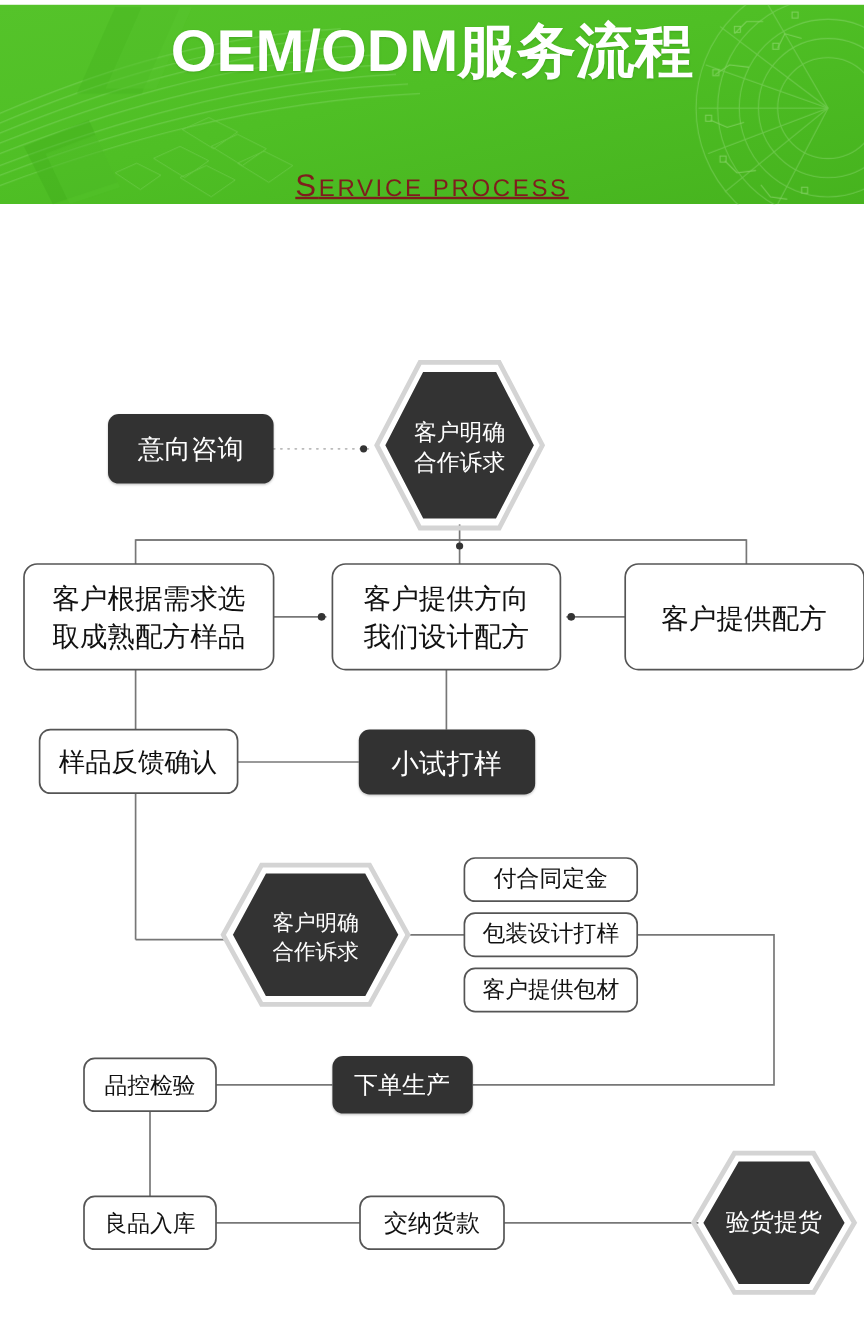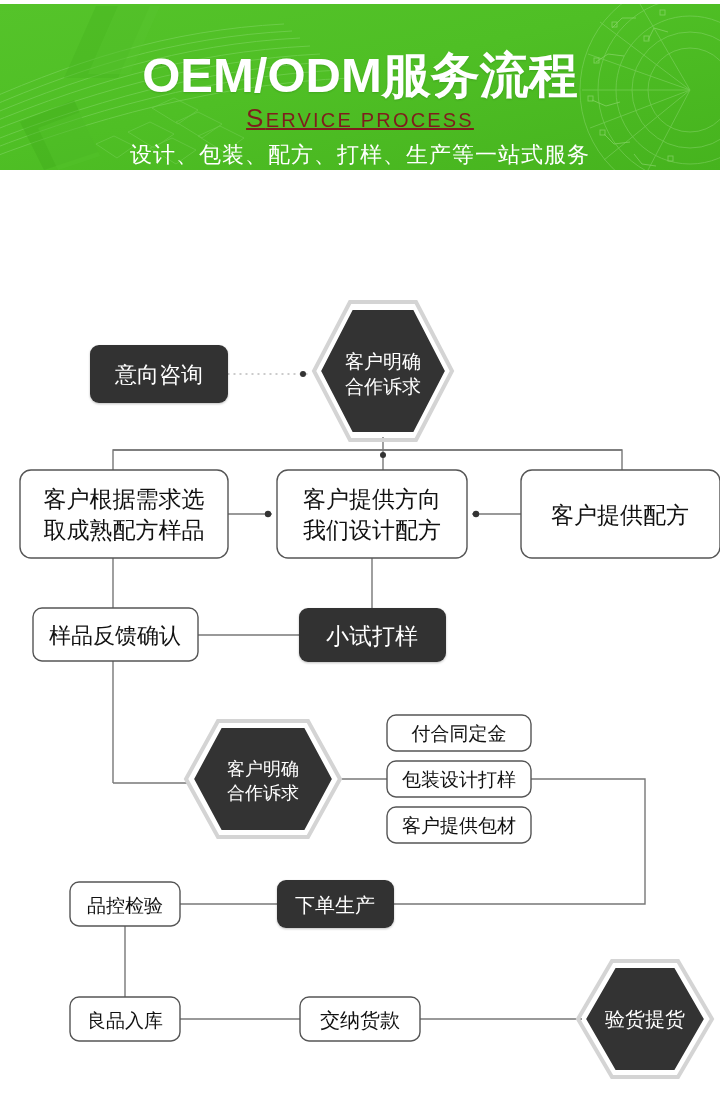--- a/index.html
+++ b/index.html
@@ -7,21 +7,21 @@
        font-family:"Liberation Sans","DejaVu Sans",sans-serif;}
 
   #page{position:relative;width:720px;height:1118px;background:#fff;}
 
   
   .banner{position:absolute;left:0;top:4px;width:720px;height:166px;
           background:#4fbf25;overflow:hidden;}
   .banner .deco{position:absolute;inset:0;pointer-events:none;}
   .banner-inner{position:relative;z-index:5;width:100%;height:100%;
                 display:flex;flex-direction:column;align-items:center;
-                justify-content:flex-end;padding-top:14px;box-sizing:border-box;}
+                justify-content:space-between;padding-top:14px;box-sizing:border-box;}
   .ban-title{color:#ffffff;font-size:49px;font-weight:bold;line-height:1.05;
              letter-spacing:0px;text-shadow:0 1px 2px rgba(0,60,0,.18);
              white-space:nowrap;}
   .ban-sub-en{color:#7f1d1d;font-size:20px;letter-spacing:2.2px;margin-top:2px;
               white-space:nowrap;font-weight:400;text-decoration:underline;}
   .ban-sub-en .cap{font-size:26px;}
   .ban-sub-cn{color:#ffffff;font-size:22px;margin-top:6px;letter-spacing:1px;
               white-space:nowrap;}
 
   
@@ -108,21 +108,20 @@
           <path d="M128,128 l22,-10 l24,12 l-20,14 Z"></path>
           <path d="M150,144 l22,-10 l24,12 l-20,14 Z"></path>
           <path d="M96,140 l18,-8 l20,10 l-17,12 Z"></path>
         </g>
       </g>
     </svg>
 
     <div class="banner-inner">
       <div class="ban-title">OEM/ODM服务流程</div>
       <div class="ban-sub-en"><span class="cap">S</span><span>ERVICE PROCESS</span></div>
-      <div class="ban-sub-cn">设计、包装、配方、打样、生产等一站式服务</div>
     </div>
   </div>
 
 
   <div id="flow">
     <svg width="720" height="833" viewBox="0 0 720 833">
       <defs>
         <filter id="sh" x="-20%" y="-20%" width="150%" height="150%">
           <feDropShadow dx="0" dy="1" stdDeviation="1" flood-color="#000" flood-opacity="0.25"></feDropShadow>
         </filter>

